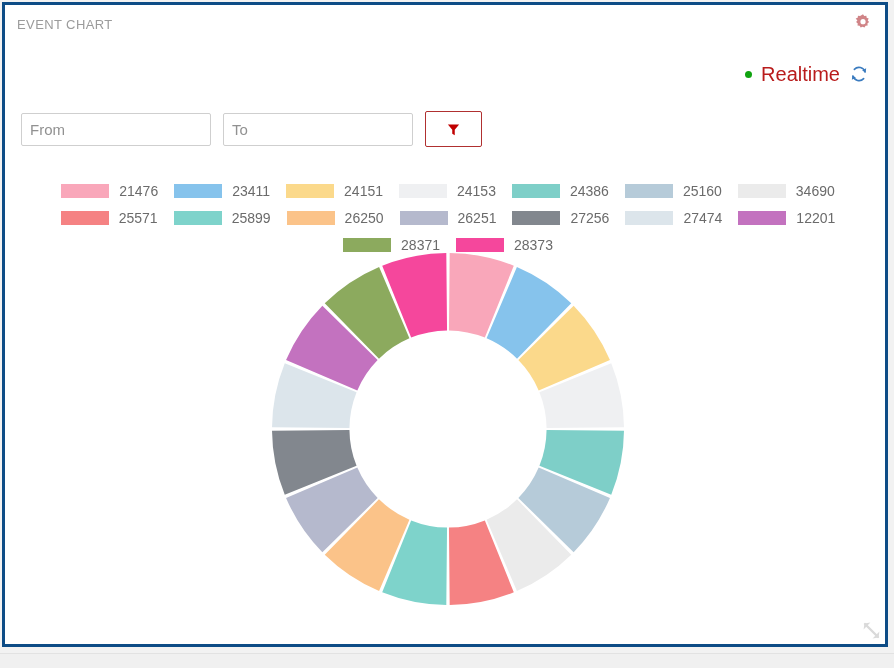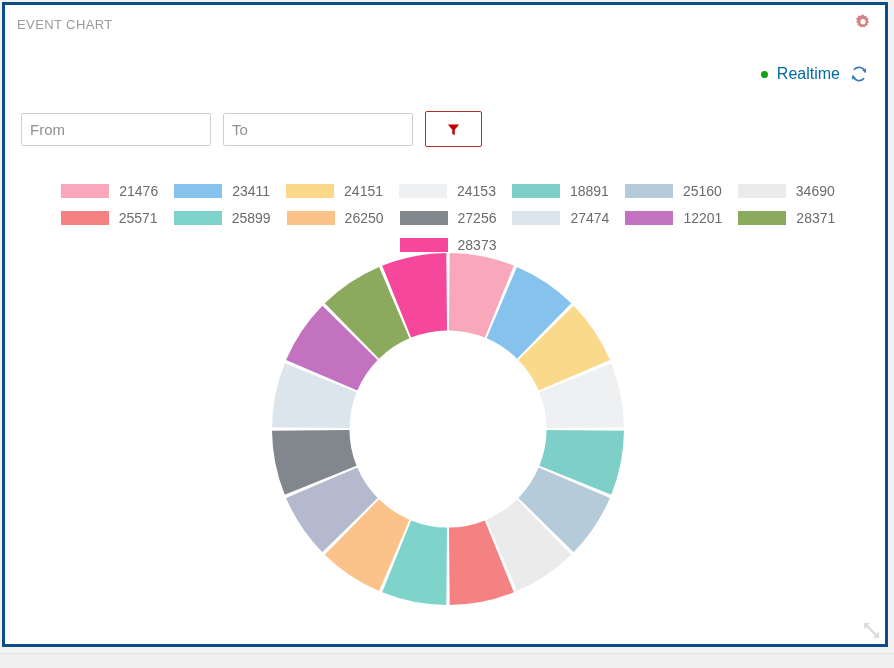--- a/index.html
+++ b/index.html
@@ -73,22 +73,22 @@
     height: 22px;
   }
   #realtime-dot {
     width: 7px;
     height: 7px;
     border-radius: 50%;
     background: #10a310;
     flex: 0 0 auto;
   }
   #realtime-label {
-    font-size: 16px;
-    color: #0369a1;
+    font-size: 20px;
+    color: #b91c1c;
     white-space: nowrap;
     cursor: pointer;
   }
   #refresh-button {
     width: 20px;
     height: 20px;
     line-height: 0;
     cursor: pointer;
   }
 
@@ -257,41 +257,45 @@
         <div class="legend-item">
           <span class="legend-swatch" style="background: rgb(251, 217, 139);"></span>
           <span class="legend-label">24151</span>
         </div>
         <div class="legend-item">
           <span class="legend-swatch" style="background: rgb(239, 240, 242);"></span>
           <span class="legend-label">24153</span>
         </div>
         <div class="legend-item">
           <span class="legend-swatch" style="background: rgb(126, 207, 200);"></span>
-          <span class="legend-label">18891</span>
+          <span class="legend-label">24386</span>
         </div>
         <div class="legend-item">
           <span class="legend-swatch" style="background: rgb(182, 203, 217);"></span>
           <span class="legend-label">25160</span>
         </div>
         <div class="legend-item">
           <span class="legend-swatch" style="background: rgb(235, 235, 235);"></span>
           <span class="legend-label">34690</span>
         </div>
         <div class="legend-item">
           <span class="legend-swatch" style="background: rgb(245, 130, 131);"></span>
           <span class="legend-label">25571</span>
         </div>
         <div class="legend-item">
           <span class="legend-swatch" style="background: rgb(126, 211, 203);"></span>
           <span class="legend-label">25899</span>
         </div>
         <div class="legend-item">
           <span class="legend-swatch" style="background: rgb(251, 195, 137);"></span>
           <span class="legend-label">26250</span>
+        </div>
+        <div class="legend-item">
+          <span class="legend-swatch" style="background: rgb(181, 185, 205);"></span>
+          <span class="legend-label">26251</span>
         </div>
         <div class="legend-item">
           <span class="legend-swatch" style="background: rgb(130, 135, 142);"></span>
           <span class="legend-label">27256</span>
         </div>
         <div class="legend-item">
           <span class="legend-swatch" style="background: rgb(220, 229, 235);"></span>
           <span class="legend-label">27474</span>
         </div>
         <div class="legend-item">

